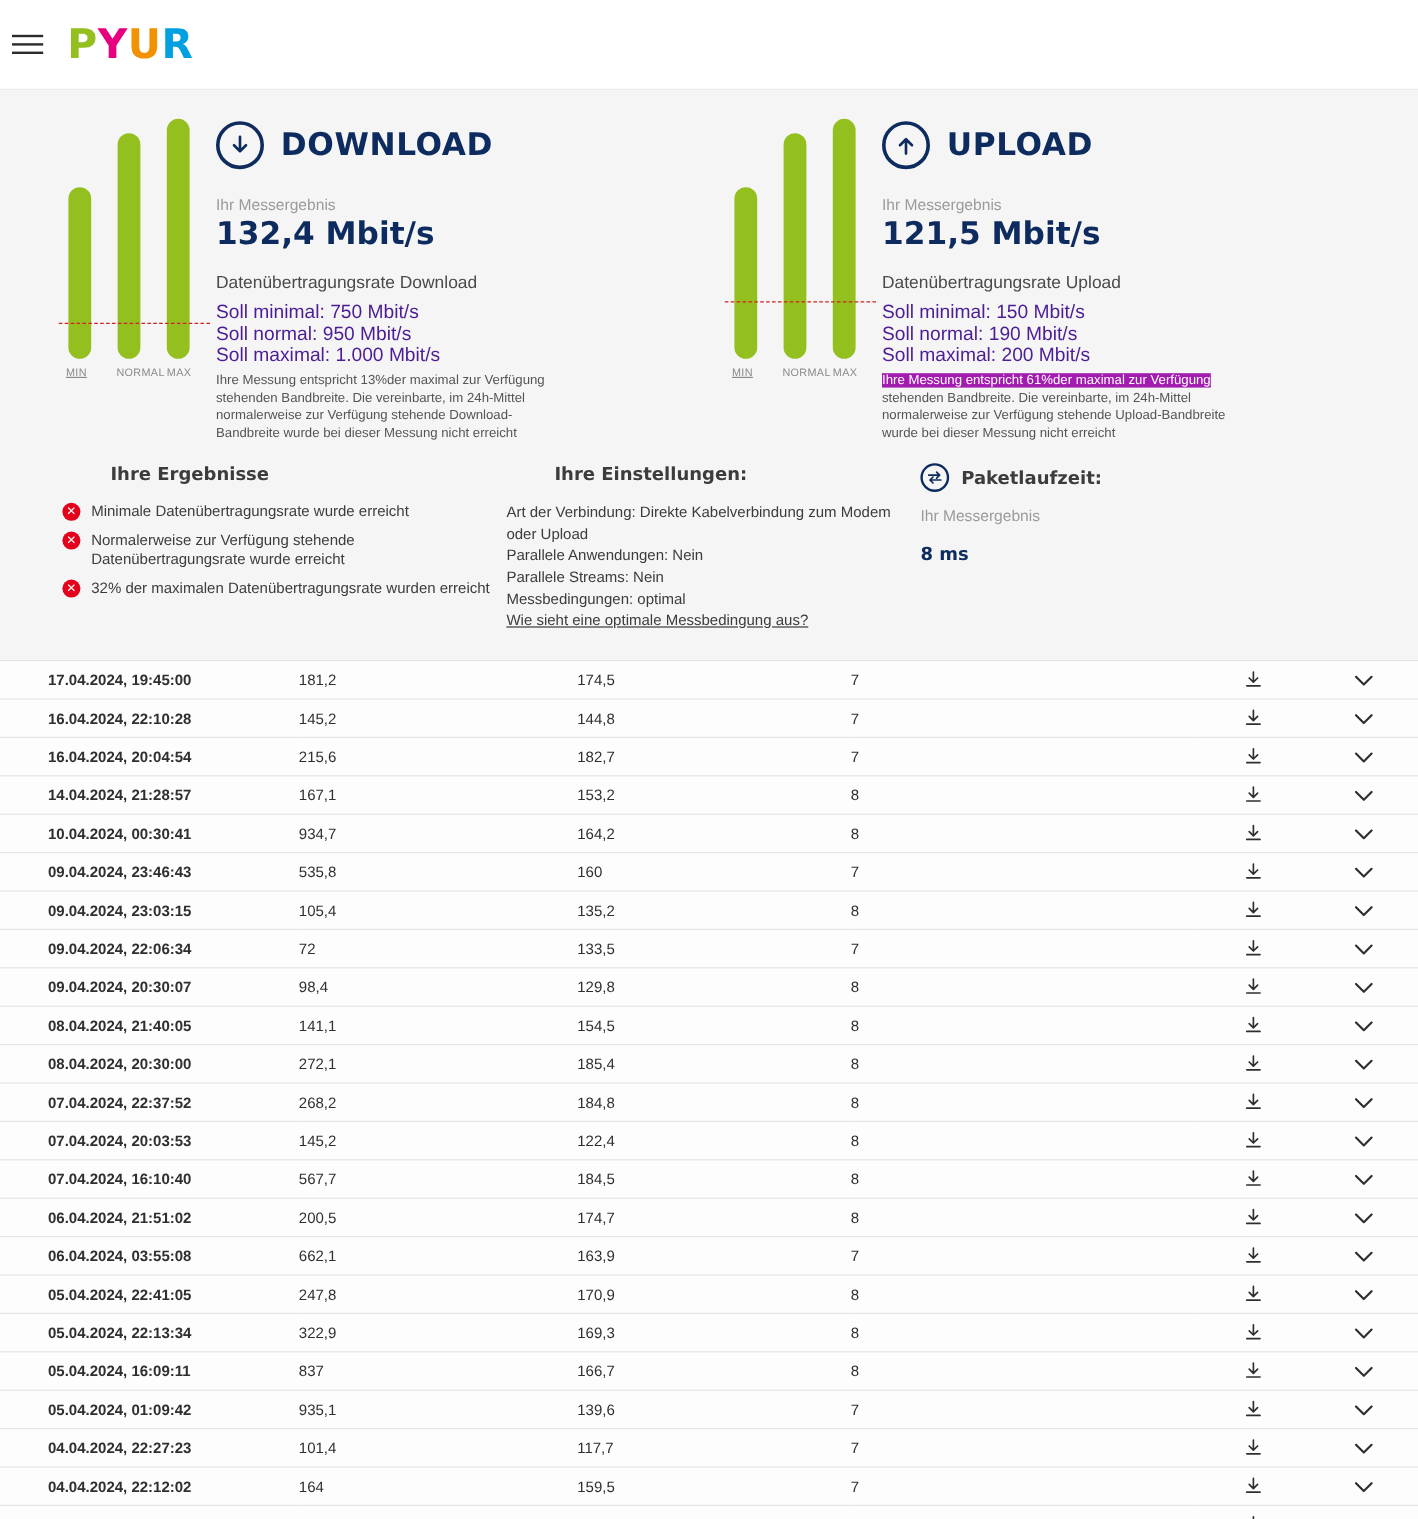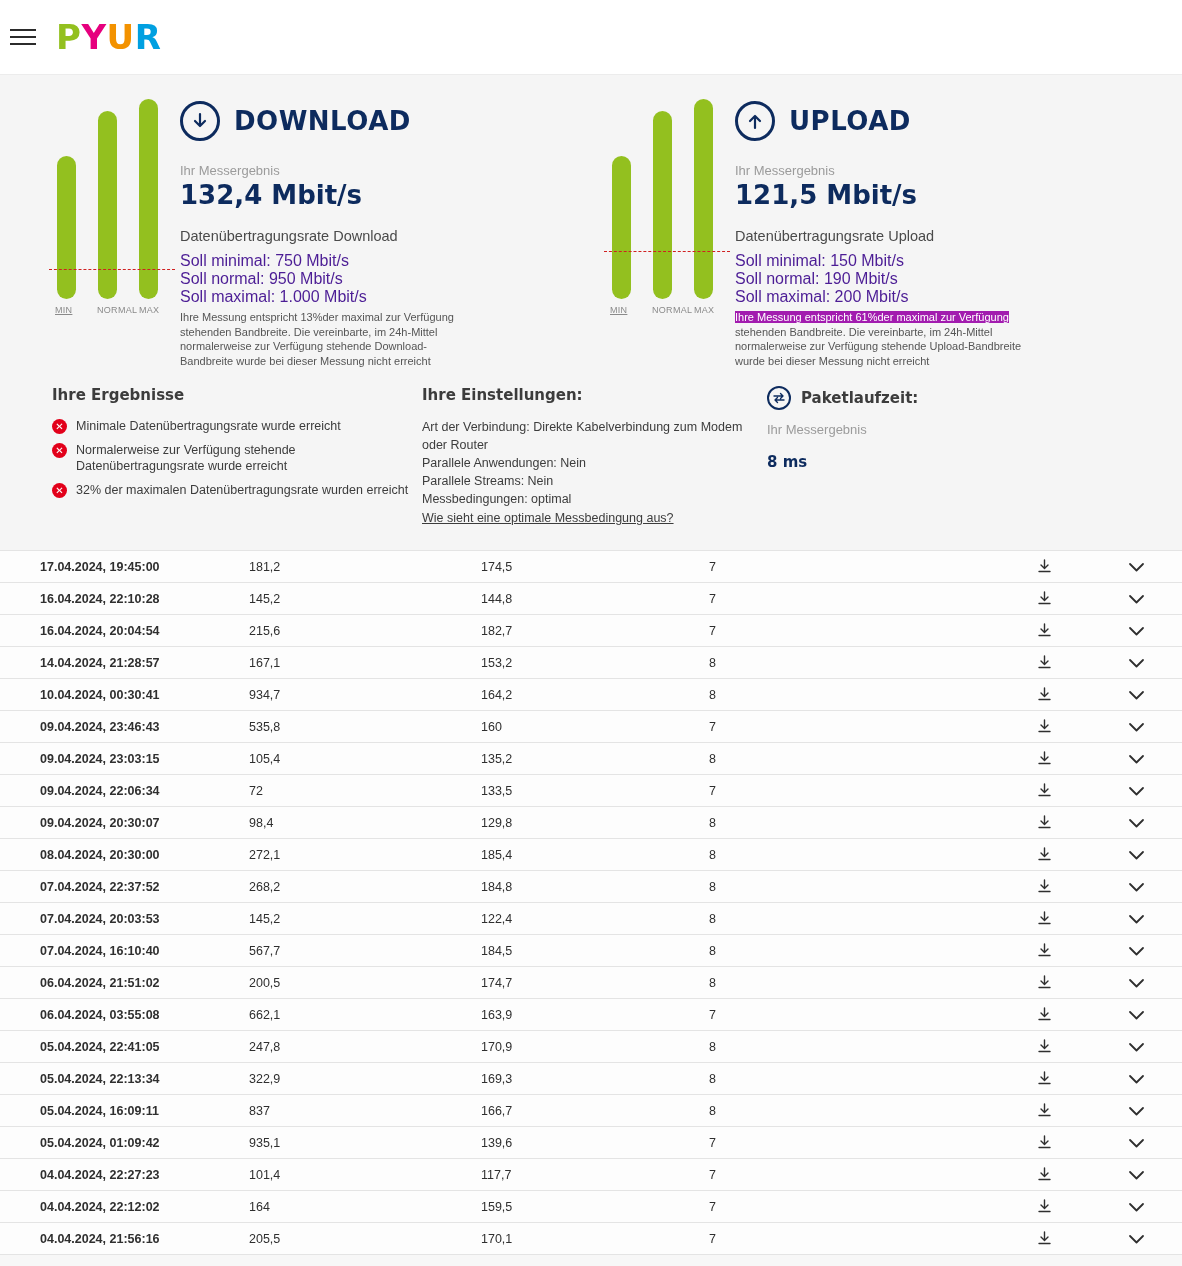--- a/index.html
+++ b/index.html
@@ -64,21 +64,21 @@
   .sollline { font-size: 16px; color: #4c1d95; line-height: 18px; }
   .note { font-size: 11px; color: #555; line-height: 14.5px; margin-top: 4px; width: 290px; }
   .hl { background: #a21caf; color: #ffffff; }
 
   
   .midrow { display: flex; padding: 18px 0 14px 0; }
   .col-ergebnisse { width: 370px; margin-left: 52px; }
   .col-einstellungen { width: 345px; }
   .col-paket { width: 300px; }
   .colhead { font-size: 15px; font-weight: bold; color: #3c3c3c; margin-bottom: 14px;
-             font-family: "DejaVu Sans", sans-serif; }
+             font-family: "DejaVu Sans", sans-serif; margin-left: 40px; }
   .resitem { display: flex; margin-bottom: 8px; }
   .xmark { width: 15px; height: 15px; border-radius: 50%; background: #e2001a; color: #fff;
            font-size: 10px; line-height: 15px; text-align: center; margin-right: 9px;
            flex: 0 0 15px; margin-top: 1px; font-family: "DejaVu Sans", sans-serif; }
   .restext { font-size: 12.5px; line-height: 16px; color: #3c3c3c; }
   .setline { font-size: 12.5px; line-height: 18px; color: #3c3c3c; }
   .setlink { font-size: 12.5px; color: #3c3c3c; text-decoration: underline; display: inline-block; margin-top: 2px; }
   .pakethead { display: flex; align-items: center; margin-bottom: 12px; }
   .pakethead .circicon { width: 24px; height: 24px; border-width: 2px; margin-right: 10px; }
   .pakethead .ptitle { font-size: 15px; font-weight: bold; color: #3c3c3c; font-family: "DejaVu Sans", sans-serif; }
@@ -198,21 +198,21 @@
           <div class="restext">Normalerweise zur Verfügung stehende Datenübertragungsrate wurde erreicht</div>
         </div>
         <div class="resitem">
           <div class="xmark">✕</div>
           <div class="restext">32% der maximalen Datenübertragungsrate wurden erreicht</div>
         </div>
       </div>
 
       <div class="col-einstellungen">
         <div class="colhead">Ihre Einstellungen:</div>
-        <div class="setline">Art der Verbindung: Direkte Kabelverbindung zum Modem oder Router</div>
+        <div class="setline">Art der Verbindung: Direkte Kabelverbindung zum Modem oder Upload</div>
         <div class="setline">Parallele Anwendungen: Nein</div>
         <div class="setline">Parallele Streams: Nein</div>
         <div class="setline">Messbedingungen: optimal</div>
         <a class="setlink" href="#">Wie sieht eine optimale Messbedingung aus?</a>
       </div>
 
       <div class="col-paket">
         <div class="pakethead">
           <div class="circicon">
             <svg width="14" height="14" viewBox="0 0 14 14">
@@ -340,20 +340,33 @@
           <td class="ping">8</td>
           <td class="dlicon"><span class="iconbtn"><svg width="17" height="17" viewBox="0 0 17 17">
                 <path d="M8.5 2 V10 M5 7 L8.5 10.5 L12 7" stroke="#2f2f2f" stroke-width="1.4" fill="none" stroke-linecap="round" stroke-linejoin="round"></path>
                 <path d="M3 13.5 H14" stroke="#2f2f2f" stroke-width="1.4" stroke-linecap="round"></path>
               </svg></span></td>
           <td class="chev"><span class="iconbtn"><svg width="17" height="11" viewBox="0 0 17 11">
                 <path d="M2 2 L8.5 8.5 L15 2" stroke="#2f2f2f" stroke-width="1.8" fill="none" stroke-linecap="round" stroke-linejoin="round"></path>
               </svg></span></td>
         </tr>
         <tr>
+          <td class="date">08.04.2024, 21:40:05</td>
+          <td class="dl">141,1</td>
+          <td class="ul">154,5</td>
+          <td class="ping">8</td>
+          <td class="dlicon"><span class="iconbtn"><svg width="17" height="17" viewBox="0 0 17 17">
+                <path d="M8.5 2 V10 M5 7 L8.5 10.5 L12 7" stroke="#2f2f2f" stroke-width="1.4" fill="none" stroke-linecap="round" stroke-linejoin="round"></path>
+                <path d="M3 13.5 H14" stroke="#2f2f2f" stroke-width="1.4" stroke-linecap="round"></path>
+              </svg></span></td>
+          <td class="chev"><span class="iconbtn"><svg width="17" height="11" viewBox="0 0 17 11">
+                <path d="M2 2 L8.5 8.5 L15 2" stroke="#2f2f2f" stroke-width="1.8" fill="none" stroke-linecap="round" stroke-linejoin="round"></path>
+              </svg></span></td>
+        </tr>
+        <tr>
           <td class="date">08.04.2024, 20:30:00</td>
           <td class="dl">272,1</td>
           <td class="ul">185,4</td>
           <td class="ping">8</td>
           <td class="dlicon"><span class="iconbtn"><svg width="17" height="17" viewBox="0 0 17 17">
                 <path d="M8.5 2 V10 M5 7 L8.5 10.5 L12 7" stroke="#2f2f2f" stroke-width="1.4" fill="none" stroke-linecap="round" stroke-linejoin="round"></path>
                 <path d="M3 13.5 H14" stroke="#2f2f2f" stroke-width="1.4" stroke-linecap="round"></path>
               </svg></span></td>
           <td class="chev"><span class="iconbtn"><svg width="17" height="11" viewBox="0 0 17 11">
                 <path d="M2 2 L8.5 8.5 L15 2" stroke="#2f2f2f" stroke-width="1.8" fill="none" stroke-linecap="round" stroke-linejoin="round"></path>

